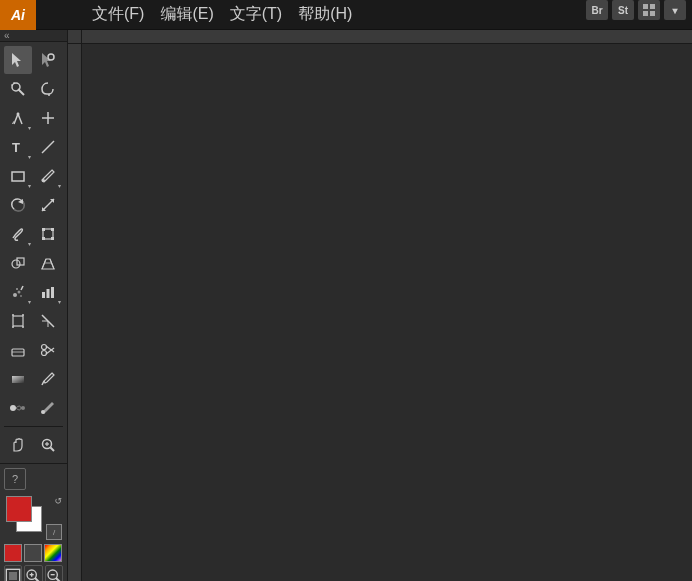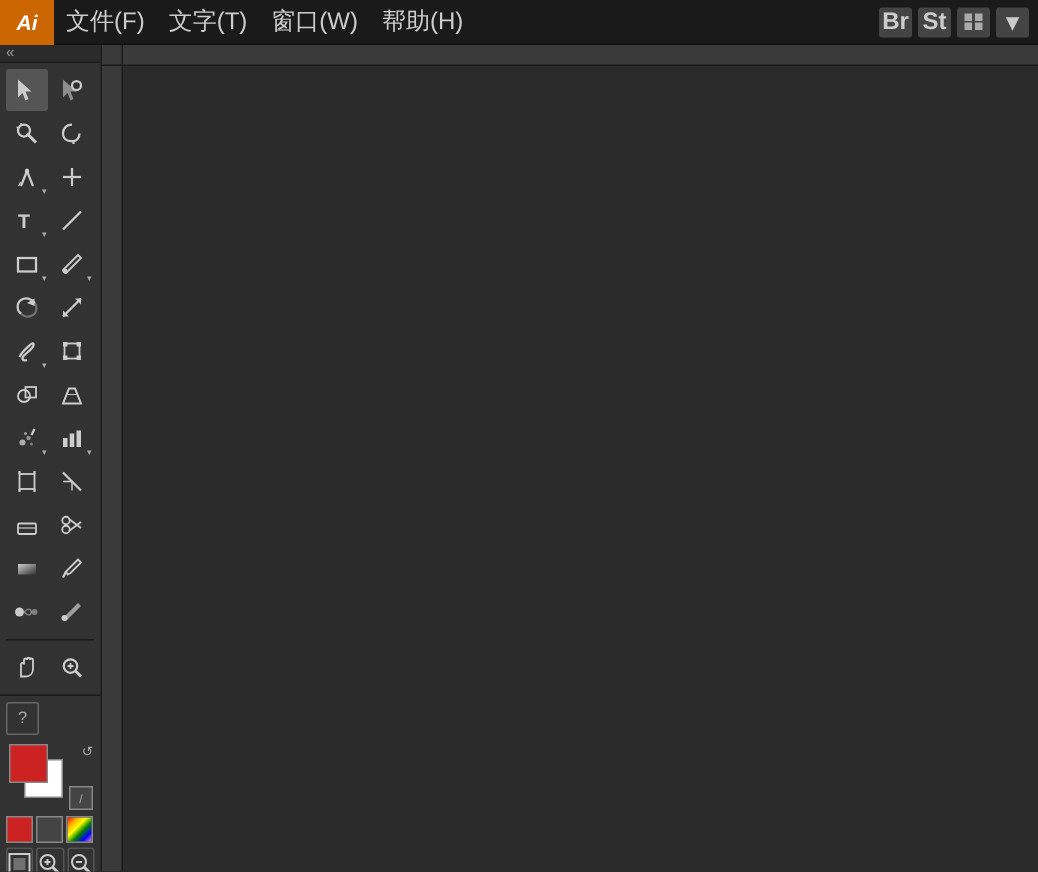--- a/index.html
+++ b/index.html
@@ -13,22 +13,23 @@
       overflow: hidden;
       user-select: none;
     }
 
     
     #menu-bar {
       width: 100%;
       height: 30px;
       background: #1a1a1a;
       display: flex;
-      align-items: center;
+      align-items: flex-start;
       border-bottom: 1px solid #111;
+      gap: 48px;
     }
     #app-logo {
       width: 36px;
       height: 30px;
       background: #cc6600;
       display: flex;
       align-items: center;
       justify-content: center;
       font-size: 14px;
       font-weight: bold;
@@ -58,21 +59,21 @@
       gap: 4px;
       padding-right: 6px;
     }
     .menu-right-btn {
       width: 22px;
       height: 20px;
       background: #444;
       display: flex;
       align-items: center;
       justify-content: center;
-      font-size: 16px;
+      font-size: 10px;
       color: #ccc;
       cursor: pointer;
       border-radius: 2px;
       font-weight: bold;
     }
     .grid-icon {
       display: grid;
       grid-template-columns: 1fr 1fr;
       gap: 1px;
       width: 12px;
@@ -204,22 +205,22 @@
       border-right: 1px solid #1a1a1a;
     }
   </style>
 </head>
 <body>
 
 <div id="menu-bar">
   <div id="app-logo">Ai</div>
   <div id="menu-items">
     <div class="menu-item">文件(F)</div>
+    <div class="menu-item">编辑(E)</div>
     <div class="menu-item">文字(T)</div>
-    <div class="menu-item">窗口(W)</div>
     <div class="menu-item">帮助(H)</div>
   </div>
   <div id="menu-right">
     <div class="menu-right-btn">Br</div>
     <div class="menu-right-btn">St</div>
     <div class="menu-right-btn">
       <div class="grid-icon">
         <div class="grid-cell"></div>
         <div class="grid-cell"></div>
         <div class="grid-cell"></div>

